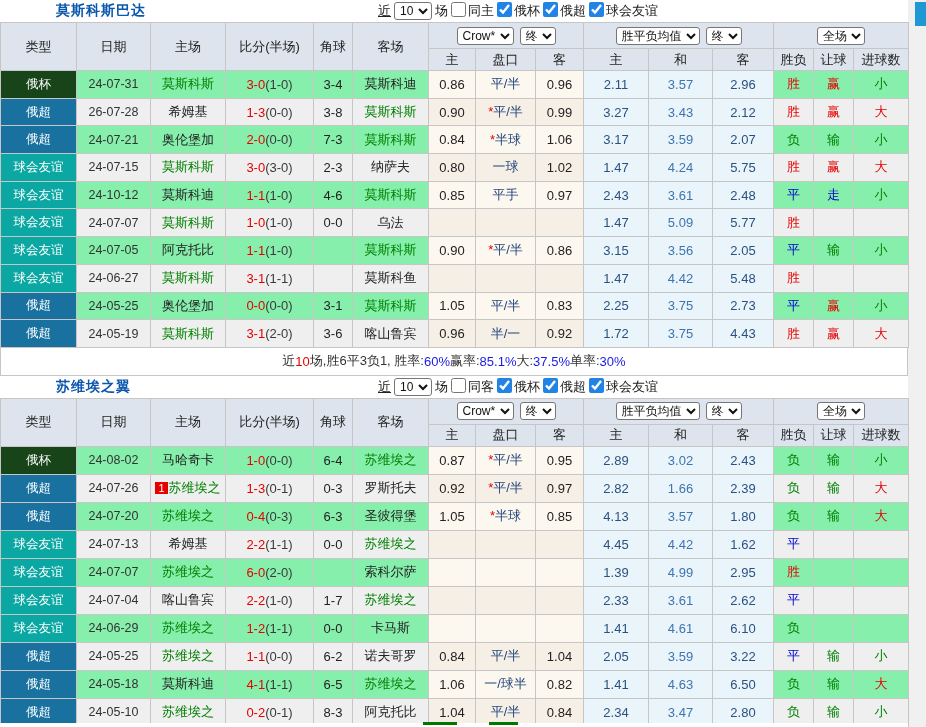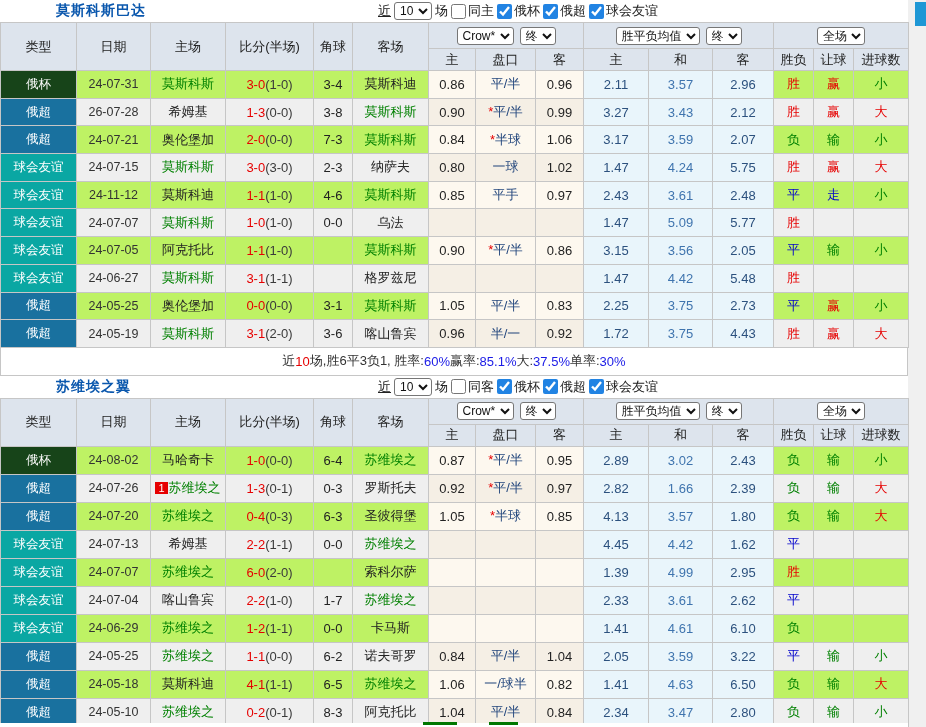--- a/index.html
+++ b/index.html
@@ -2,29 +2,29 @@
 <html><head>
 <meta charset="utf-8">
 <style>
   html,body{margin:0;padding:0}
   body{
     width:926px;height:727px;overflow:hidden;position:relative;
     background:#f0f0f0;
     font-family:"Liberation Sans","DejaVu Sans",sans-serif;
     -webkit-font-smoothing:antialiased;
   }
-  .wrap{width:908px;background:#bef264;position:relative}
+  .wrap{width:908px;background:#86efac;position:relative}
   
   .titlebar{height:22px;position:relative;background:#fff;display:flex;align-items:center;border-bottom:0}
   .teamtitle{position:absolute;left:56px;top:2px;font-size:14px;font-weight:bold;color:#0a57ad;letter-spacing:1px}
   .controls{position:absolute;left:378px;top:0;height:22px;display:flex;align-items:center;gap:3px;font-size:13px;color:#222;white-space:nowrap}
   .near{text-decoration:underline;cursor:pointer}
   select{font-family:inherit;font-size:12px;border:1px solid #767676;border-radius:3px;background:#fff;height:18px;padding:0 1px;color:#111}
   .controls select{height:18px}
-  .cb{display:flex;align-items:center;gap:1px}
+  .cb{display:flex;gap:1px}
   input[type=checkbox]{width:15px;height:15px;margin:0 1px 0 0;accent-color:#2183e3}
   
   table{border-collapse:collapse;table-layout:fixed;width:908px;font-size:13px;color:#222}
   th,td{border:1px solid #c6c6c6;text-align:center;padding:0;overflow:hidden;white-space:nowrap}
   thead th{background:#dde4ed;font-weight:normal;color:#222;font-size:13px}
   tr.selrow th{height:25px}
   tr.lblrow th{height:21px}
   .selcell{display:flex;align-items:flex-end;justify-content:center;gap:6px}
   tbody tr{height:28px}
   .t1 tbody tr{height:27.7px}
@@ -208,21 +208,21 @@
             <td class="cream">1.02</td>
             <td class="lblue">1.47</td>
             <td class="lblue mid">4.24</td>
             <td class="lblue">5.75</td>
             <td class="res red">胜</td>
             <td class="res red">赢</td>
             <td class="res red">大</td>
           </tr>
           <tr>
             <td class="badge friendly">球会友谊</td>
-            <td class="datec">24-11-12</td>
+            <td class="datec">24-10-12</td>
             <td><span class="">莫斯科迪</span></td>
             <td><span class="sc">1-1</span><span class="hf">(1-0)</span></td>
             <td>4-6</td>
             <td><span class="tg">莫斯科斯</span></td>
             <td class="cream">0.85</td>
             <td class="cream hcp">平手</td>
             <td class="cream">0.97</td>
             <td class="lblue">2.43</td>
             <td class="lblue mid">3.61</td>
             <td class="lblue">2.48</td>
@@ -263,21 +263,21 @@
             <td class="res blue">平</td>
             <td class="res green">输</td>
             <td class="res green">小</td>
           </tr>
           <tr class="alt">
             <td class="badge friendly">球会友谊</td>
             <td class="datec">24-06-27</td>
             <td><span class="tg">莫斯科斯</span></td>
             <td><span class="sc">3-1</span><span class="hf">(1-1)</span></td>
             <td></td>
-            <td><span class="">格罗兹尼</span></td>
+            <td><span class="">莫斯科鱼</span></td>
             <td class="cream"></td>
             <td class="cream hcp"></td>
             <td class="cream"></td>
             <td class="lblue">1.47</td>
             <td class="lblue mid">4.42</td>
             <td class="lblue">5.48</td>
             <td class="res red">胜</td>
             <td class="res "></td>
             <td class="res "></td>
           </tr>

